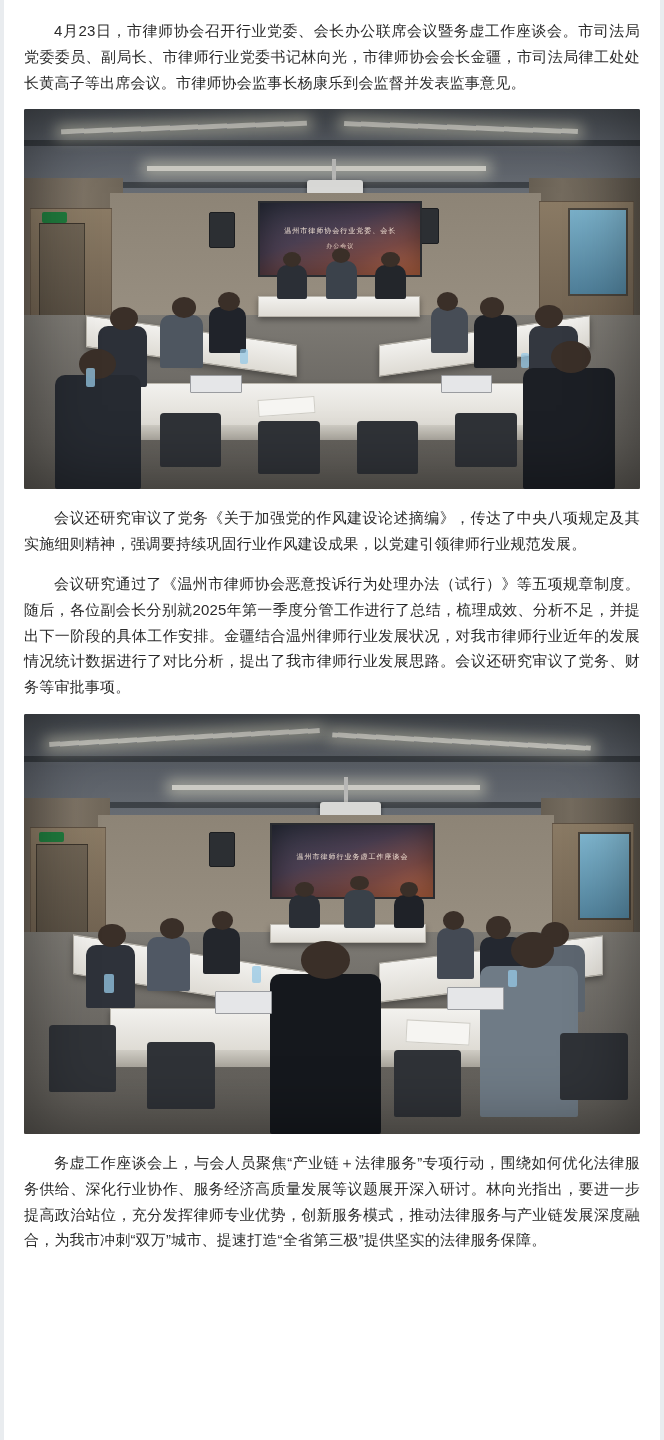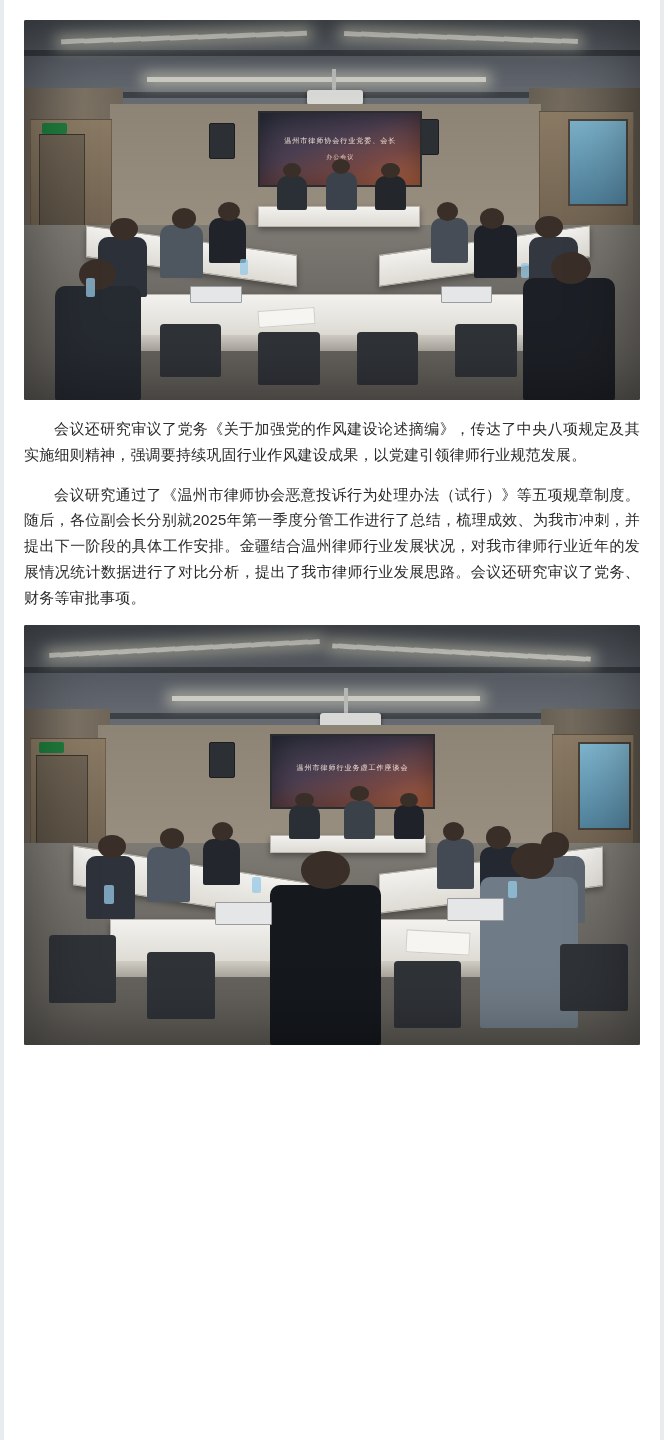--- a/index.html
+++ b/index.html
@@ -176,20 +176,21 @@
     box-shadow: inset 0 0 70px rgba(0,0,0,0.45);
     pointer-events: none;
   }
 </style>
 </head>
 <body>
 
 <div class="page">
   <article class="article">
 
+    <p class="para">4月23日，市律师协会召开行业党委、会长办公联席会议暨务虚工作座谈会。市司法局党委委员、副局长、市律师行业党委书记林向光，市律师协会会长金疆，市司法局律工处处长黄高子等出席会议。市律师协会监事长杨康乐到会监督并发表监事意见。</p>
 
     <figure class="figure" style="margin-top:2px;">
       <div class="photo photo-1">
 
         <div class="ph-layer ceiling"></div>
         <div class="ph-layer ceiling-beam" style="top:8%;"></div>
         <div class="ph-layer ceiling-beam" style="top:19%;"></div>
         <div class="ph-layer ceiling-strip" style="left:6%;width:40%;top:4%;transform:rotate(-2deg);"></div>
         <div class="ph-layer ceiling-strip" style="left:52%;width:38%;top:4%;transform:rotate(2deg);"></div>
         <div class="ph-layer ceiling-strip" style="left:20%;width:55%;top:15%;"></div>
@@ -256,21 +257,21 @@
         <div class="ph-layer laptop" style="right:24%;top:70%;width:8%;height:4%;"></div>
         <div class="ph-layer bottle" style="left:10%;top:68%;width:1.6%;height:5%;"></div>
         <div class="ph-layer bottle" style="left:35%;top:63%;width:1.4%;height:4%;"></div>
         <div class="ph-layer bottle" style="right:18%;top:64%;width:1.4%;height:4%;"></div>
         <div class="ph-layer paper" style="left:38%;top:76%;width:9%;height:4%;transform:rotate(-4deg);"></div>
         <div class="vignette"></div>
       </div>
     </figure>
 
     <p class="para">会议还研究审议了党务《关于加强党的作风建设论述摘编》，传达了中央八项规定及其实施细则精神，强调要持续巩固行业作风建设成果，以党建引领律师行业规范发展。</p>
-    <p class="para">会议研究通过了《温州市律师协会恶意投诉行为处理办法（试行）》等五项规章制度。随后，各位副会长分别就2025年第一季度分管工作进行了总结，梳理成效、为我市冲刺，并提出下一阶段的具体工作安排。金疆结合温州律师行业发展状况，对我市律师行业近年的发展情况统计数据进行了对比分析，提出了我市律师行业发展思路。会议还研究审议了党务、财务等审批事项。</p>
+    <p class="para">会议研究通过了《温州市律师协会恶意投诉行为处理办法（试行）》等五项规章制度。随后，各位副会长分别就2025年第一季度分管工作进行了总结，梳理成效、分析不足，并提出下一阶段的具体工作安排。金疆结合温州律师行业发展状况，对我市律师行业近年的发展情况统计数据进行了对比分析，提出了我市律师行业发展思路。会议还研究审议了党务、财务等审批事项。</p>
 
     <figure class="figure">
       <div class="photo photo-2">
 
         <div class="ph-layer ceiling" style="height:30%;"></div>
         <div class="ph-layer ceiling-beam" style="top:10%;"></div>
         <div class="ph-layer ceiling-beam" style="top:21%;"></div>
         <div class="ph-layer ceiling-strip" style="left:4%;width:44%;top:5%;transform:rotate(-3deg);"></div>
         <div class="ph-layer ceiling-strip" style="left:50%;width:42%;top:6%;transform:rotate(3deg);"></div>
         <div class="ph-layer ceiling-strip" style="left:24%;width:50%;top:17%;"></div>
@@ -336,15 +337,16 @@
         <div class="ph-layer laptop" style="left:31%;top:66%;width:9%;height:5%;"></div>
         <div class="ph-layer laptop" style="right:22%;top:65%;width:9%;height:5%;"></div>
         <div class="ph-layer bottle" style="left:13%;top:62%;width:1.6%;height:4.5%;"></div>
         <div class="ph-layer bottle" style="left:37%;top:60%;width:1.4%;height:4%;"></div>
         <div class="ph-layer bottle" style="right:20%;top:61%;width:1.4%;height:4%;"></div>
         <div class="ph-layer paper" style="left:62%;top:73%;width:10%;height:5%;transform:rotate(3deg);"></div>
         <div class="vignette"></div>
       </div>
     </figure>
 
+    <p class="para">务虚工作座谈会上，与会人员聚焦“产业链＋法律服务”专项行动，围绕如何优化法律服务供给、深化行业协作、服务经济高质量发展等议题展开深入研讨。林向光指出，要进一步提高政治站位，充分发挥律师专业优势，创新服务模式，推动法律服务与产业链发展深度融合，为我市冲刺“双万”城市、提速打造“全省第三极”提供坚实的法律服务保障。</p>
 
   </article>
 </div>
 
 </body></html>

